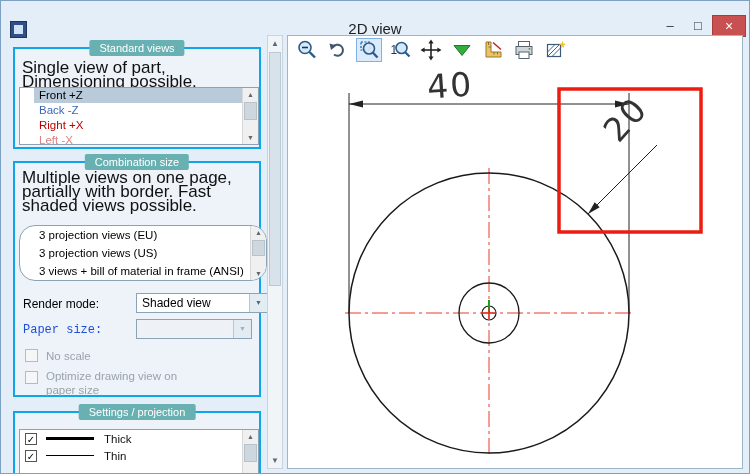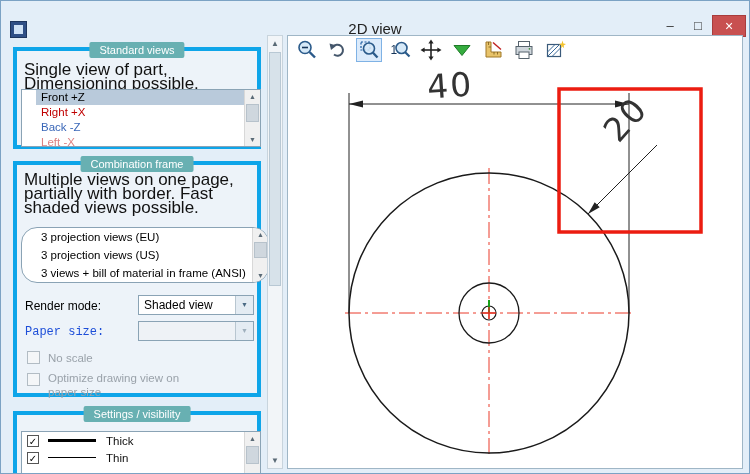--- a/index.html
+++ b/index.html
@@ -9,21 +9,21 @@
   
   .titlebar{position:absolute;left:0;top:0;width:100%;height:30px;margin-top:13px;}
   .app-icon{position:absolute;left:9px;top:7px;width:15px;height:15px;background:#2f4f86;border:1px solid #1d355e;}
   .app-icon i{position:absolute;left:3px;top:3px;right:3px;bottom:3px;background:#cfe2f6;display:block;}
   .window-title{position:absolute;left:0;top:6px;width:100%;text-align:center;font-size:15px;color:#222;}
   .winbtns{position:absolute;right:3px;top:1px;display:flex;height:20px;}
   .winbtn{width:28px;height:20px;display:flex;align-items:center;justify-content:center;font-size:13px;color:#333;}
   .winbtn.close{width:32px;background:#c85050;border:1px solid #a83c3c;color:#fff;font-size:14px;}
 
   
-  .section{position:absolute;left:12px;width:248px;border:4px solid #0ea5e9;background:#edf3f9;box-sizing:border-box;}
+  .section{position:absolute;left:12px;width:248px;border:2px solid #0ea5e9;background:#edf3f9;box-sizing:border-box;}
   .sec1{top:46px;height:102px;}
   .sec2{top:160px;height:236px;}
   .sec3{top:410px;height:70px;}
   .badge{position:absolute;top:-9px;left:50%;transform:translateX(-50%);background:#68b0b2;color:#fff;font-size:11px;line-height:16px;padding:0 10px;border-radius:2px;white-space:nowrap;}
   .desc{position:absolute;left:7px;font-size:17px;color:#111;line-height:14px;}
 
   .listbox{position:absolute;background:#fff;border:1px solid #8aa3b5;box-sizing:border-box;overflow:hidden;}
   .lb1{left:4px;top:38px;width:240px;height:58px;}
   .lb2{left:4px;top:62px;width:248px;height:56px;border-radius:16px;}
   .lb3{left:4px;top:16px;width:240px;height:54px;}
@@ -86,66 +86,66 @@
       <div class="winbtn">□</div>
       <div class="winbtn close">×</div>
     </div>
   </div>
 
   <div class="section sec1">
     <div class="badge">Standard views</div>
     <div class="desc" style="top:12px;">Single view of part, Dimensioning possible.</div>
     <div class="listbox lb1">
       <div class="row" style="color:#000000;background:#b9cadb">Front +Z</div>
+      <div class="row" style="color:#3a67b8">Back -Z</div>
       <div class="row" style="color:#c00000">Right +X</div>
-      <div class="row" style="color:#3a67b8">Back -Z</div>
       <div class="row" style="color:#dd8282">Left -X</div>
       <div class="lb-scroll">
         <div class="sb-btn up">▲</div>
         <div class="sb-thumb" style="top:14px;height:16px;"></div>
         <div class="sb-btn down">▼</div>
       </div>
     </div>
   </div>
 
   <div class="section sec2">
-    <div class="badge">Combination frame</div>
+    <div class="badge">Combination size</div>
     <div class="desc" style="top:8px;width:232px;">Multiple views on one page, partially with border. Fast shaded views possible.</div>
     <div class="listbox lb2">
       <div class="row">3 projection views (EU)</div>
       <div class="row">3 projection views (US)</div>
       <div class="row">3 views + bill of material in frame (ANSI)</div>
       <div class="lb-scroll">
         <div class="sb-btn up">▲</div>
         <div class="sb-thumb" style="top:14px;height:14px;"></div>
         <div class="sb-btn down">▼</div>
       </div>
     </div>
 
     <div class="label12" style="left:8px;top:134px;">Render mode:</div>
-    <div class="combo" style="left:121px;top:130px;width:116px;">
+    <div class="combo" style="left:121px;top:130px;width:132px;">
       <span>Shaded view</span>
       <span class="dd">▼</span>
     </div>
 
     <div class="label12 gray" style="left:8px;top:160px;">Paper size:</div>
     <div class="combo disabled" style="left:121px;top:156px;width:116px;">
       <span></span>
       <span class="dd">▼</span>
     </div>
 
     <div class="chk" style="left:10px;top:186px;"></div>
     <div class="chk-label" style="left:31px;top:186px;">No scale</div>
 
     <div class="chk" style="left:10px;top:208px;"></div>
     <div class="chk-label" style="left:31px;top:206px;width:150px;">Optimize drawing view on paper size</div>
   </div>
 
   <div class="section sec3">
-    <div class="badge">Settings / visibility</div>
+    <div class="badge">Settings / projection</div>
     <div class="listbox lb3">
       <div class="vis-row">
         <span class="vis-chk">✓</span>
         <span class="line-sample thick"></span>
         <span class="vis-label">Thick</span>
       </div>
       <div class="vis-row">
         <span class="vis-chk">✓</span>
         <span class="line-sample thin"></span>
         <span class="vis-label">Thin</span>

